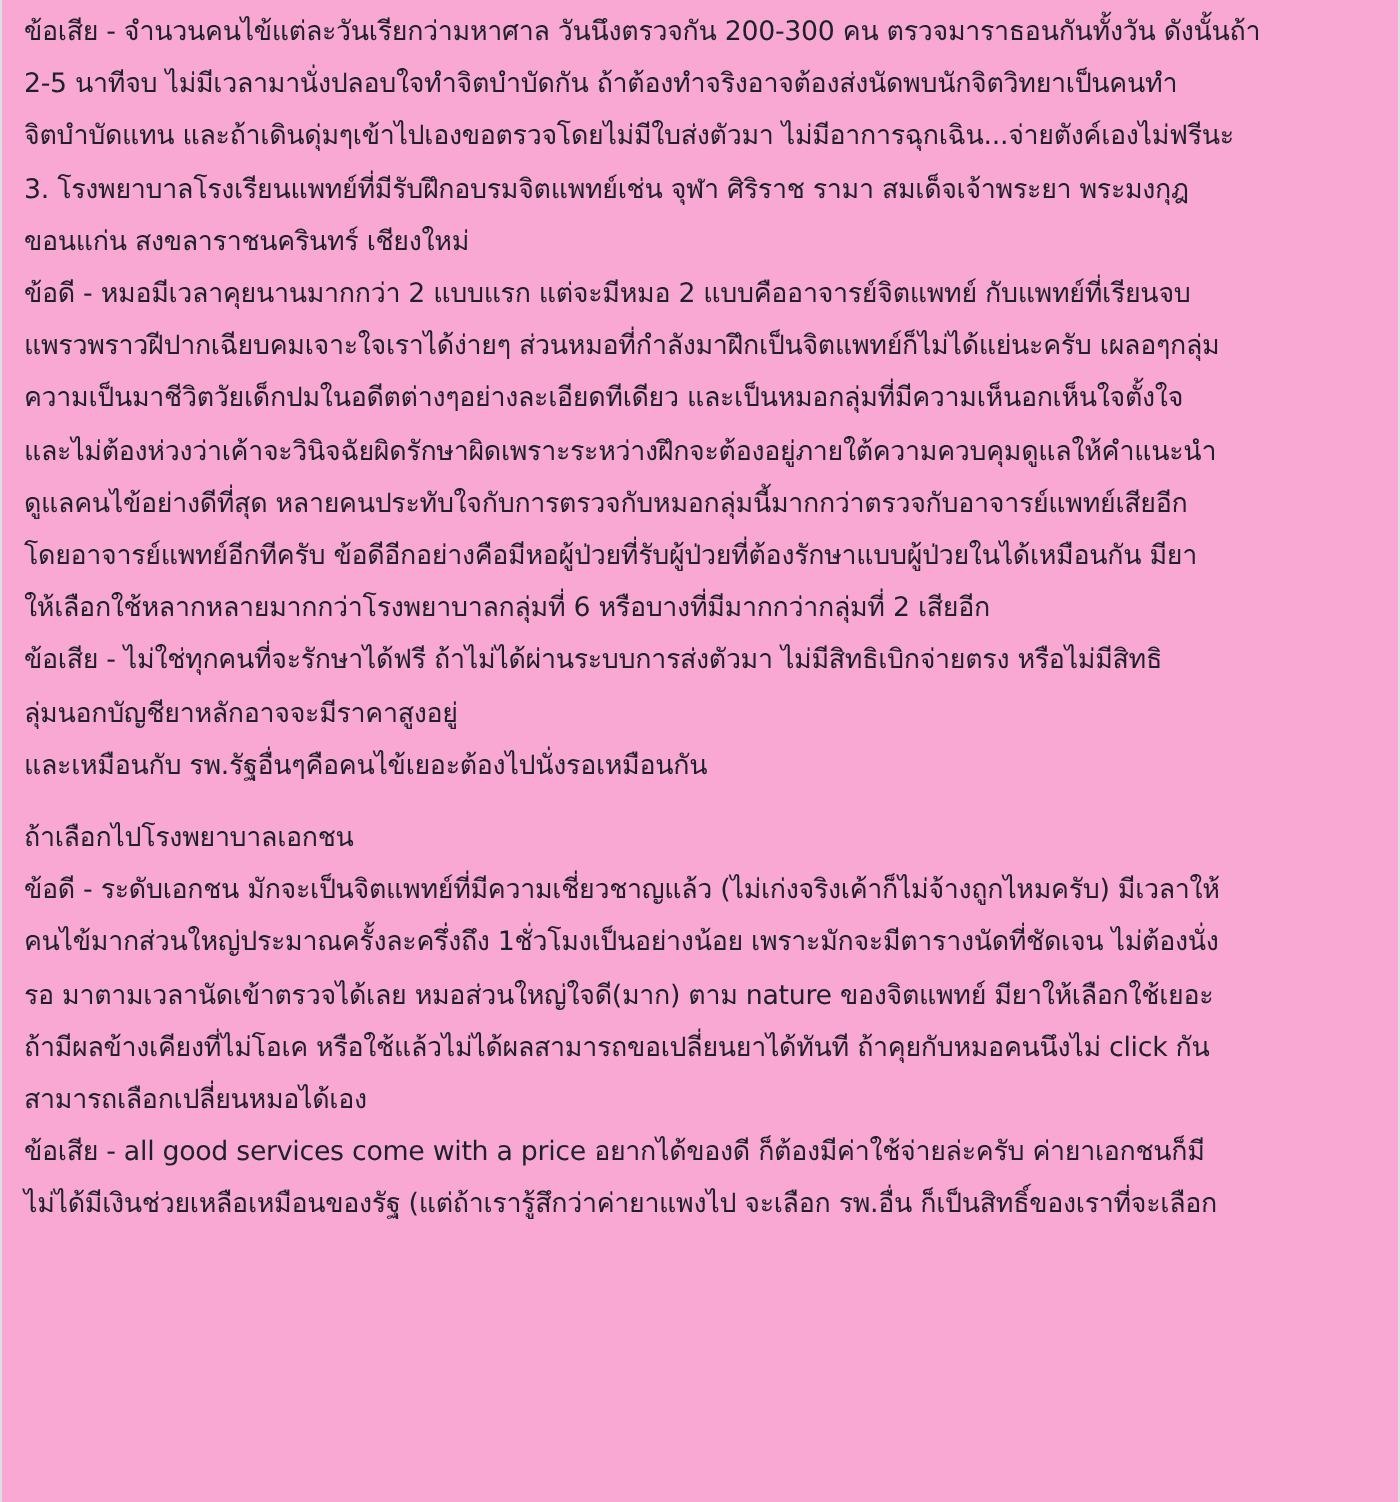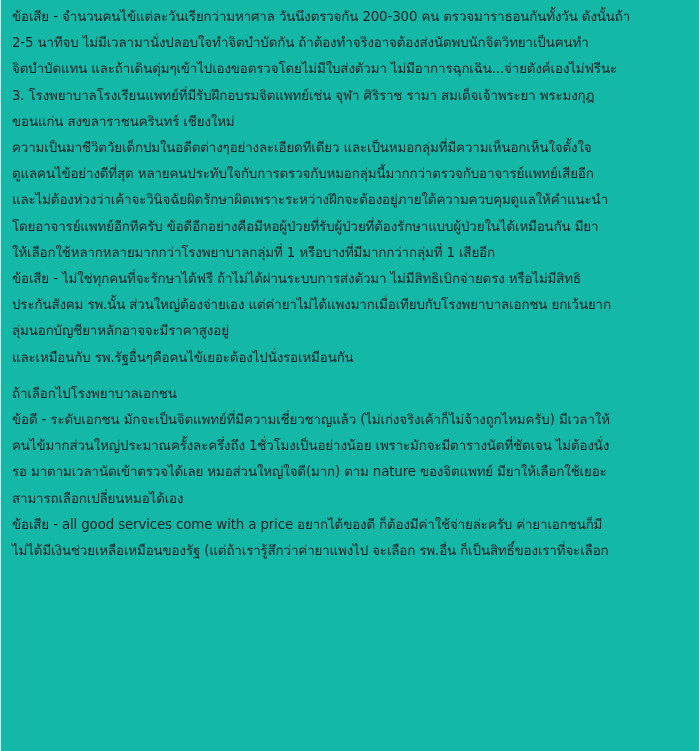--- a/index.html
+++ b/index.html
@@ -11,21 +11,21 @@
       width: 700px;
       height: 751px;
       overflow: hidden;
     }
     .post {
       box-sizing: border-box;
       width: 700px;
       height: 751px;
       border-left: 1px solid #dddfe2;
       border-right: 1px solid #dddfe2;
-      background: #14b8a6;
+      background: #f9a8d4;
       padding: 4px 10px 0 11px;
       font-family: "DejaVu Sans", "Liberation Sans", sans-serif;
       font-size: 13.4px;
       line-height: 26.2px;
       color: #1d2129;
       letter-spacing: -0.15px;
     }
     .para {
       margin: 0;
     }
@@ -40,32 +40,34 @@
 </head>
 <body>
 
 <div class="post">
   <div class="para" id="para0">
       <span class="line">ข้อเสีย - จำนวนคนไข้แต่ละวันเรียกว่ามหาศาล วันนึงตรวจกัน 200-300 คน ตรวจมาราธอนกันทั้งวัน ดังนั้นถ้า</span>
       <span class="line">2-5 นาทีจบ ไม่มีเวลามานั่งปลอบใจทำจิตบำบัดกัน ถ้าต้องทำจริงอาจต้องส่งนัดพบนักจิตวิทยาเป็นคนทำ</span>
       <span class="line">จิตบำบัดแทน และถ้าเดินดุ่มๆเข้าไปเองขอตรวจโดยไม่มีใบส่งตัวมา ไม่มีอาการฉุกเฉิน...จ่ายตังค์เองไม่ฟรีนะ</span>
       <span class="line">3. โรงพยาบาลโรงเรียนแพทย์ที่มีรับฝึกอบรมจิตแพทย์เช่น จุฬา ศิริราช รามา สมเด็จเจ้าพระยา พระมงกุฎ</span>
       <span class="line">ขอนแก่น สงขลาราชนครินทร์ เชียงใหม่</span>
+      <span class="line">ข้อดี - หมอมีเวลาคุยนานมากกว่า 2 แบบแรก แต่จะมีหมอ 2 แบบคืออาจารย์จิตแพทย์ กับแพทย์ที่เรียนจบ</span>
+      <span class="line">แพรวพราวฝีปากเฉียบคมเจาะใจเราได้ง่ายๆ ส่วนหมอที่กำลังมาฝึกเป็นจิตแพทย์ก็ไม่ได้แย่นะครับ เผลอๆกลุ่ม</span>
       <span class="line">ความเป็นมาชีวิตวัยเด็กปมในอดีตต่างๆอย่างละเอียดทีเดียว และเป็นหมอกลุ่มที่มีความเห็นอกเห็นใจตั้งใจ</span>
+      <span class="line">และไม่ต้องห่วงว่าเค้าจะวินิจฉัยผิดรักษาผิดเพราะระหว่างฝึกจะต้องอยู่ภายใต้ความควบคุมดูแลให้คำแนะนำ</span>
       <span class="line">ดูแลคนไข้อย่างดีที่สุด หลายคนประทับใจกับการตรวจกับหมอกลุ่มนี้มากกว่าตรวจกับอาจารย์แพทย์เสียอีก</span>
-      <span class="line">และไม่ต้องห่วงว่าเค้าจะวินิจฉัยผิดรักษาผิดเพราะระหว่างฝึกจะต้องอยู่ภายใต้ความควบคุมดูแลให้คำแนะนำ</span>
       <span class="line">โดยอาจารย์แพทย์อีกทีครับ ข้อดีอีกอย่างคือมีหอผู้ป่วยที่รับผู้ป่วยที่ต้องรักษาแบบผู้ป่วยในได้เหมือนกัน มียา</span>
-      <span class="line">ให้เลือกใช้หลากหลายมากกว่าโรงพยาบาลกลุ่มที่ 1 หรือบางที่มีมากกว่ากลุ่มที่ 1 เสียอีก</span>
+      <span class="line">ให้เลือกใช้หลากหลายมากกว่าโรงพยาบาลกลุ่มที่ 6 หรือบางที่มีมากกว่ากลุ่มที่ 2 เสียอีก</span>
       <span class="line">ข้อเสีย - ไม่ใช่ทุกคนที่จะรักษาได้ฟรี ถ้าไม่ได้ผ่านระบบการส่งตัวมา ไม่มีสิทธิเบิกจ่ายตรง หรือไม่มีสิทธิ</span>
-      <span class="line">ประกันสังคม รพ.นั้น ส่วนใหญ่ต้องจ่ายเอง แต่ค่ายาไม่ได้แพงมากเมื่อเทียบกับโรงพยาบาลเอกชน ยกเว้นยาก</span>
       <span class="line">ลุ่มนอกบัญชียาหลักอาจจะมีราคาสูงอยู่</span>
       <span class="line">และเหมือนกับ รพ.รัฐอื่นๆคือคนไข้เยอะต้องไปนั่งรอเหมือนกัน</span>
     </div>
   <div class="para gap" id="para1">
       <span class="line">ถ้าเลือกไปโรงพยาบาลเอกชน</span>
       <span class="line">ข้อดี - ระดับเอกชน มักจะเป็นจิตแพทย์ที่มีความเชี่ยวชาญแล้ว (ไม่เก่งจริงเค้าก็ไม่จ้างถูกไหมครับ) มีเวลาให้</span>
       <span class="line">คนไข้มากส่วนใหญ่ประมาณครั้งละครึ่งถึง 1ชั่วโมงเป็นอย่างน้อย เพราะมักจะมีตารางนัดที่ชัดเจน ไม่ต้องนั่ง</span>
       <span class="line">รอ มาตามเวลานัดเข้าตรวจได้เลย หมอส่วนใหญ่ใจดี(มาก) ตาม nature ของจิตแพทย์ มียาให้เลือกใช้เยอะ</span>
+      <span class="line">ถ้ามีผลข้างเคียงที่ไม่โอเค หรือใช้แล้วไม่ได้ผลสามารถขอเปลี่ยนยาได้ทันที ถ้าคุยกับหมอคนนึงไม่ click กัน</span>
       <span class="line">สามารถเลือกเปลี่ยนหมอได้เอง</span>
       <span class="line">ข้อเสีย - all good services come with a price อยากได้ของดี ก็ต้องมีค่าใช้จ่ายล่ะครับ ค่ายาเอกชนก็มี</span>
       <span class="line">ไม่ได้มีเงินช่วยเหลือเหมือนของรัฐ (แต่ถ้าเรารู้สึกว่าค่ายาแพงไป จะเลือก รพ.อื่น ก็เป็นสิทธิ์ของเราที่จะเลือก</span>
     </div>
 </div>
 
 </body></html>

